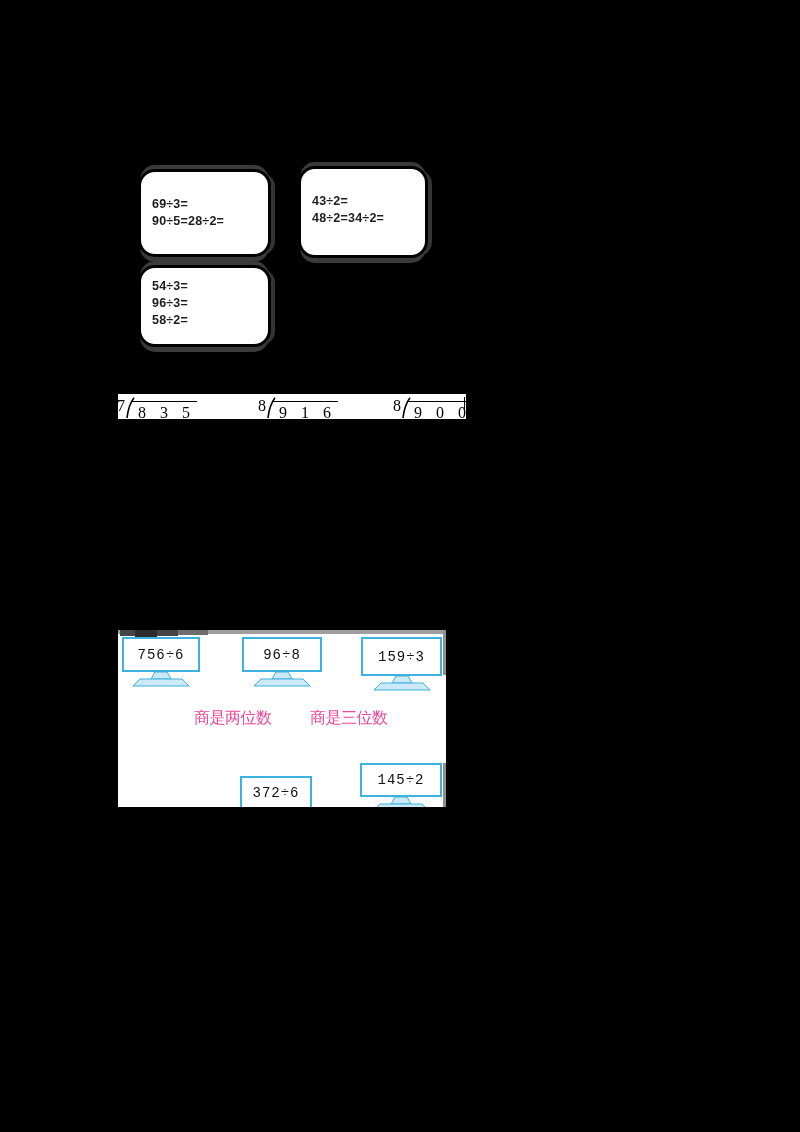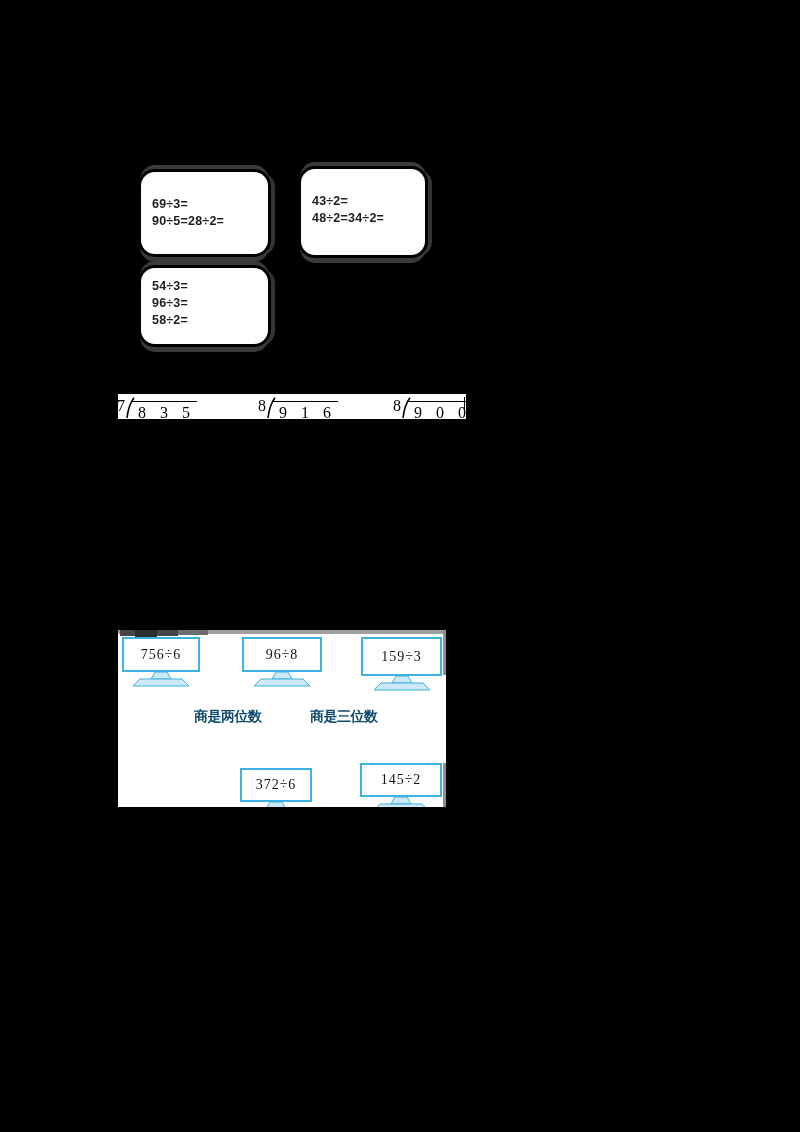--- a/index.html
+++ b/index.html
@@ -85,34 +85,34 @@
   .edge-right-bottom { position: absolute; right: 0; top: 133px; width: 3px; height: 44px; background: #8f8f8f; }
 
   .monitor { position: absolute; }
   .screen {
     box-sizing: border-box;
     border: 2px solid #3bb2e0;
     background: #ffffff;
     display: flex;
     align-items: center;
     justify-content: center;
-    font-family: Liberation Serif, serif;
+    font-family: Liberation Mono, monospace;
     font-size: 14px;
     letter-spacing: 1px;
     color: #111111;
   }
   .stand { display: block; margin: -1px auto 0 auto; }
 
   .caption {
     position: absolute;
     font-family: "Liberation Serif", serif;
-    font-weight: 700;
-    font-size: 14px;
+    font-weight: 400;
+    font-size: 16px;
     letter-spacing: -0.5px;
-    color: #0c4a6e;
+    color: #ec4899;
     white-space: nowrap;
   }
   #caption-1 { left: 76px;  top: 78px; }
   #caption-2 { left: 192px; top: 78px; }
 </style>
 </head>
 <body>
 
 <div class="page">
 
@@ -196,21 +196,21 @@
       <svg class="stand" width="60" height="17" viewBox="0 0 60 17">
         <polygon points="24,1 36,1 40,8 20,8" stroke="#3bb2e0" fill="#CDE9F7"></polygon>
         <polygon points="9,8 51,8 58,15 2,15" stroke="#3bb2e0" fill="#CDE9F7"></polygon>
       </svg>
     </div>
 
     <div class="caption" id="caption-1">商是两位数</div>
     <div class="caption" id="caption-2">商是三位数</div>
 
 
-    <div class="monitor" style="left:122px;top:138px;width:72px">
+    <div class="monitor" style="left:122px;top:146px;width:72px">
       <div class="screen" style="height:34px">
         <span>372÷6</span>
       </div>
       <svg class="stand" width="60" height="17" viewBox="0 0 60 17">
         <polygon points="24,1 36,1 40,8 20,8" stroke="#3bb2e0" fill="#CDE9F7"></polygon>
         <polygon points="9,8 51,8 58,15 2,15" stroke="#3bb2e0" fill="#CDE9F7"></polygon>
       </svg>
     </div>
 
     <div class="monitor" style="left:242px;top:133px;width:82px">

